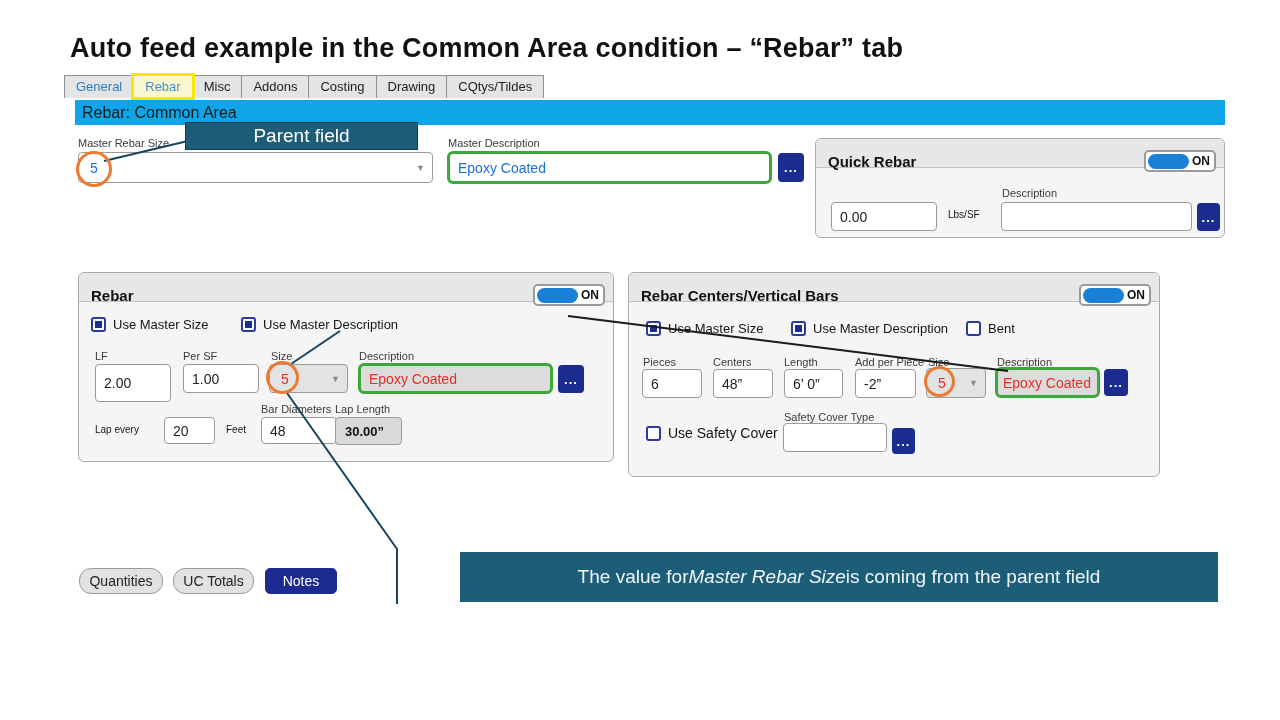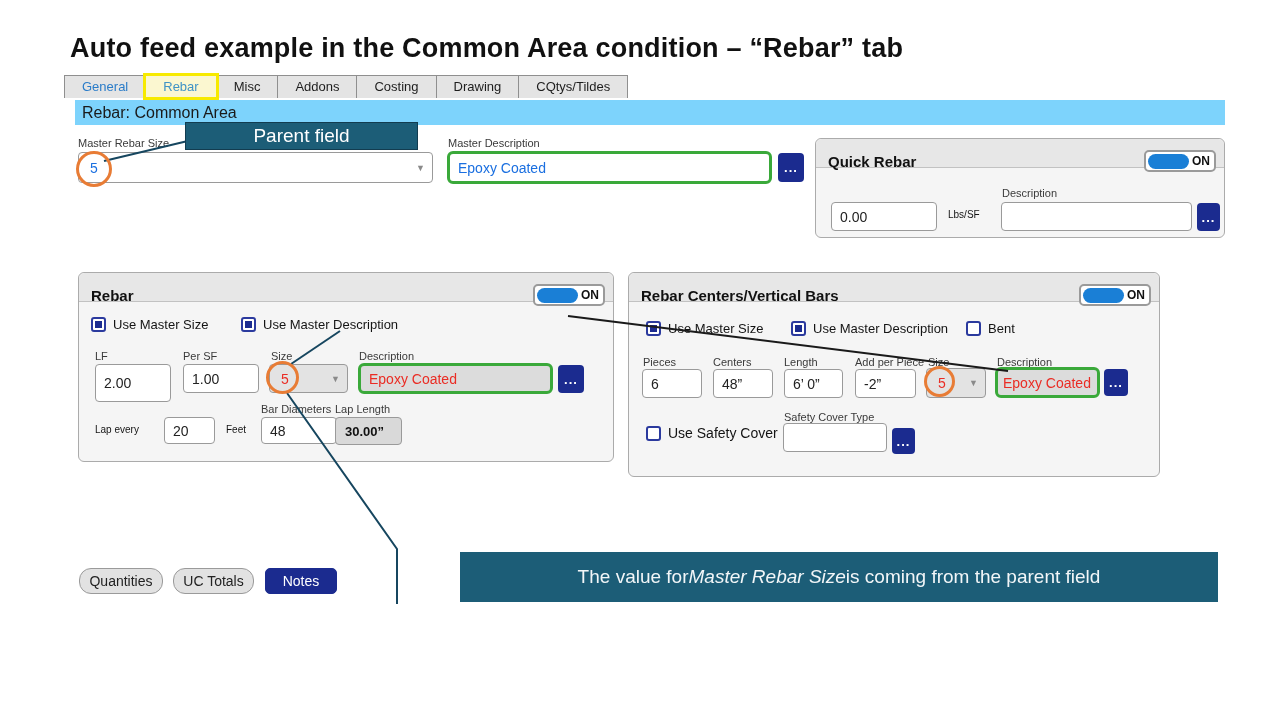--- a/index.html
+++ b/index.html
@@ -7,27 +7,27 @@
   body { font-family:"Liberation Sans", sans-serif; }
   #slide { position:relative; width:1280px; height:720px; background:#fff; overflow:hidden; }
 
   .abs { position:absolute; }
 
   
   .slide-title { left:70px; top:33px; font-size:27px; font-weight:bold; color:#111; letter-spacing:.2px; }
 
   
   .tabbar { left:64px; top:75px; display:flex; align-items:flex-end; }
-  .tab { border:1px solid #8f8f8f; border-bottom:none; background:#e4e4e4; padding:3px 17px 4px;
+  .tab { border:1px solid #8f8f8f; border-bottom:none; background:#e4e4e4; padding:3px 11px 4px;
          font-size:13px; color:#1d1d1d; margin-right:-1px; cursor:default; white-space:nowrap; }
   .tab.blue { color:#2a7cc9; }
   .tab.active { background:#fbf7d0; color:#3f93c6; outline:3px solid #f7ea00; outline-offset:-1px; z-index:3; position:relative; }
 
   
-  .section-bar { left:75px; top:100px; width:1150px; height:25px; background:#7dd3fc;
+  .section-bar { left:75px; top:100px; width:1150px; height:25px; background:#0ea5e9;
                  font-size:16px; color:#1a1a1a; line-height:25px; padding-left:7px; }
 
   
   .flabel { font-size:11px; color:#3a3a3a; white-space:nowrap; }
   .tinput { background:#fff; border:1px solid #9a9a9a; border-radius:4px; font-size:14px;
             color:#222; padding:0 8px; display:flex; align-items:center; }
   .tinput.blue-text { color:#1a6fe0; }
   .tinput.red-text { color:#ea2c24; }
   .tinput.disabled { background:#e3e3e3; }
   .green-hl { border:3px solid #3aa93a !important; border-radius:6px !important; }

